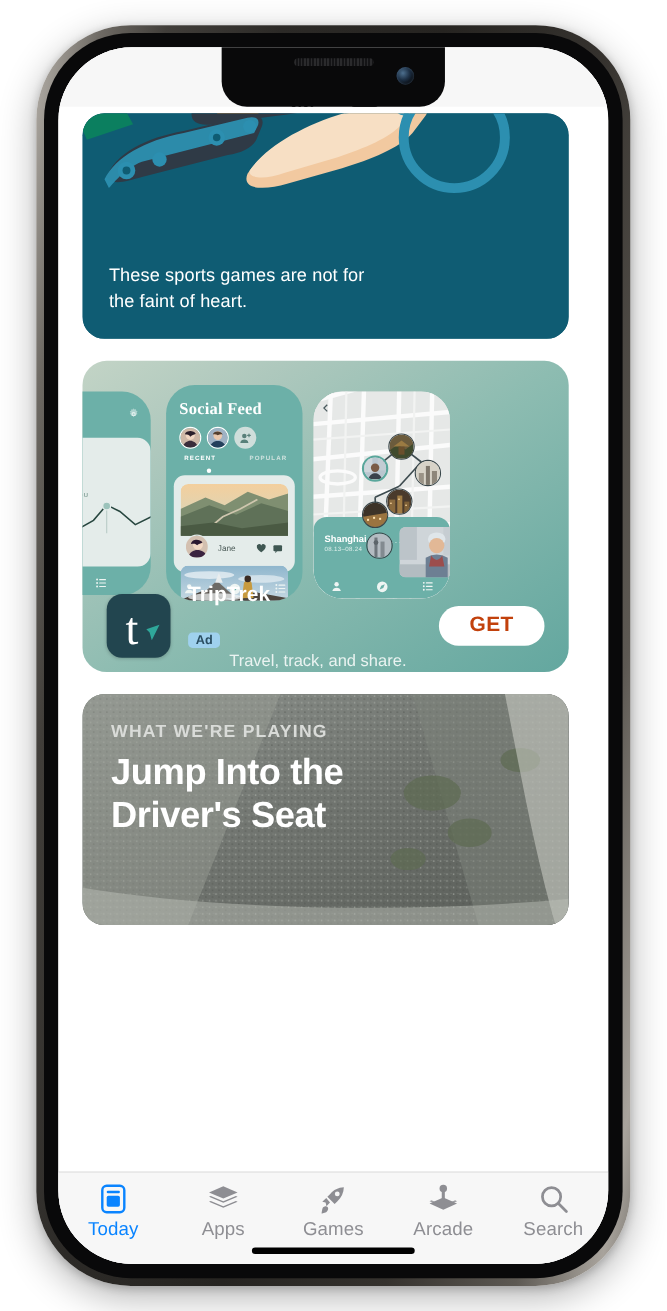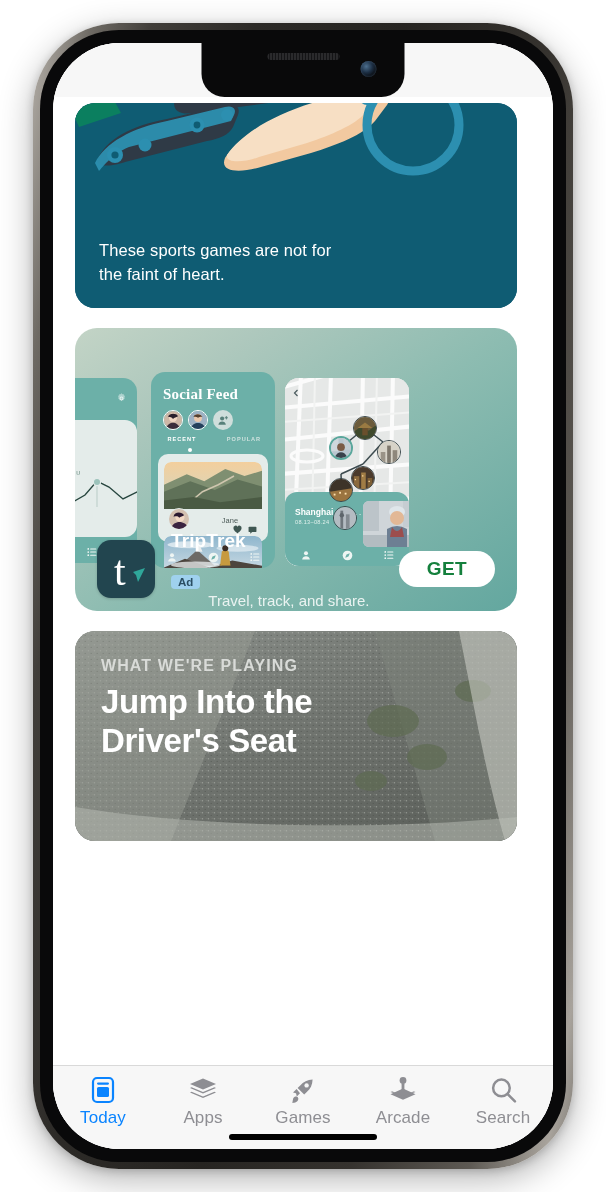--- a/index.html
+++ b/index.html
@@ -83,21 +83,21 @@
   }
 
   
   .card-ad {
     position: absolute; left: 22px; top: 285px; width: 442px; height: 283px;
     border-radius: 22px; overflow: hidden;
     background: linear-gradient(145deg,#c3d4c6 0%,#aec8bd 22%,#8dbcb1 52%,#63a79f 100%);
   }
   .phones { position: absolute; left: 0; top: 22px; right: 0; height: 196px; }
 
-  .pane { position: absolute; border-radius: 14px; overflow: hidden; background: #6cb0a8; margin-top: 22px; }
+  .pane { position: absolute; border-radius: 26px; overflow: hidden; background: #6cb0a8; }
   
   .pane-left { left: -28px; top: 6px; width: 90px; height: 185px; }
   .pane-left .pane-body { position:absolute; left:0; right:0; top:42px; bottom:26px; background:#e4ecea; border-radius:12px; }
   .gear { position: absolute; right: 9px; top: 14px; width: 13px; height: 13px; opacity: .82; }
   .lbl-aboutyou { position:absolute; left:2px; top:50px; font-size:5.4px; letter-spacing:1.1px; color:#8aa59d; font-weight:700; }
   .spark { position:absolute; left:0; right:0; bottom:30px; height:34px; }
 
   
   .pane-center { left: 76px; top: 0px; width: 124px; height: 196px; }
   .feed-title { position:absolute; left:12px; top:14px; color:#fff; font-size:15px; font-weight:700;
@@ -105,21 +105,21 @@
   .avatars { position:absolute; left:12px; top:38px; display:flex; gap:5px; }
   .av { width:20px; height:20px; border-radius:50%; border:1.6px solid #fff; overflow:hidden; position:relative; }
   .av-add { width:20px; height:20px; border-radius:50%; background:#cfdedb; display:flex; align-items:center; justify-content:center; }
   .tabs-rp { position:absolute; left:0; right:0; top:64px; display:flex; }
   .tab-rp { flex:1; text-align:center; font-size:5.6px; letter-spacing:1px; font-weight:700; color:#cfe2de; }
   .tab-rp.on { color:#fff; }
   .tab-dot { position:absolute; left:30%; top:76px; width:4px; height:4px; border-radius:50%; background:#fff; }
   .feed-body { position:absolute; left:7px; right:7px; top:82px; bottom:26px; background:#e4ecea; border-radius:10px; }
   .post { position:absolute; left:6px; right:6px; border-radius:7px; overflow:hidden; }
   .post-img { width:100%; height:54px; position:relative; overflow:hidden; border-radius:7px; }
-  .post-meta { height:20px; display:flex; align-items:center; padding-left:34px;flex-direction:column; }
+  .post-meta { height:20px; display:flex; padding-left:34px; }
   .post-name { font-size:7.5px; color:#4b5a57; }
   .post-acts { margin-left:auto; display:flex; gap:6px; padding-right:5px; }
   .post-av { position:absolute; left:4px; bottom:6px; width:22px; height:22px; border-radius:50%;
              border:1.8px solid #e4ecea; overflow:hidden; z-index:3; }
 
   
   .pane-right { left: 210px; top: 6px; width: 124px; height: 188px; background:#dfe3e2; }
   .map { position:absolute; inset:0; background:#e3e6e5; }
   .map-back { position:absolute; left:7px; top:11px; width:8px; height:8px; z-index:4; }
   .pin { position:absolute; width:24px; height:24px; border-radius:50%; border:1.6px solid #39464a; overflow:hidden; z-index:3; }
@@ -137,21 +137,21 @@
   .ad-row { position:absolute; left:0; right:0; bottom:0; height:84px; display:flex; align-items:center; padding:0 22px; }
   .ad-icon { width:58px; height:58px; border-radius:14px; background:#22454f; position:relative; flex:none;
              box-shadow:0 1px 3px rgba(0,0,0,.18); }
   .ad-text { margin-left:16px; flex:1; min-width:0; }
   .ad-name { font-size:19px; color:#fff; font-weight:600; letter-spacing:.1px; }
   .ad-sub { display:flex; align-items:center; gap:8px; margin-top:4px; }
   .ad-badge { background:#9fd1ee; color:#2a4e62; font-size:11.5px; font-weight:700; padding:1px 7px; border-radius:4px; }
   .ad-tag { font-size:15px; color:#eaf3f1;margin-top:36px; }
   .get-btn { width:96px; height:36px; border-radius:18px; background:#fff;
              display:flex; align-items:center; justify-content:center; flex:none;
-             font-size:19px; font-weight:700; color:#15803d; letter-spacing:.4px; }
+             font-size:19px; font-weight:700; color:#c2410c; letter-spacing:.4px; }
 
   
   .card-playing {
     position:absolute; left:22px; top:588px; width:442px; height:210px;
     border-radius:20px; overflow:hidden; background:#6f7570;
   }
   .playing-eyebrow { position:absolute; left:26px; top:26px; color:#d9dbd8;
     font-size:16px; font-weight:700; letter-spacing:1.1px; }
   .playing-title { position:absolute; left:26px; top:52px; color:#fff;
     font-size:33px; font-weight:700; line-height:1.17; letter-spacing:-.4px; }

